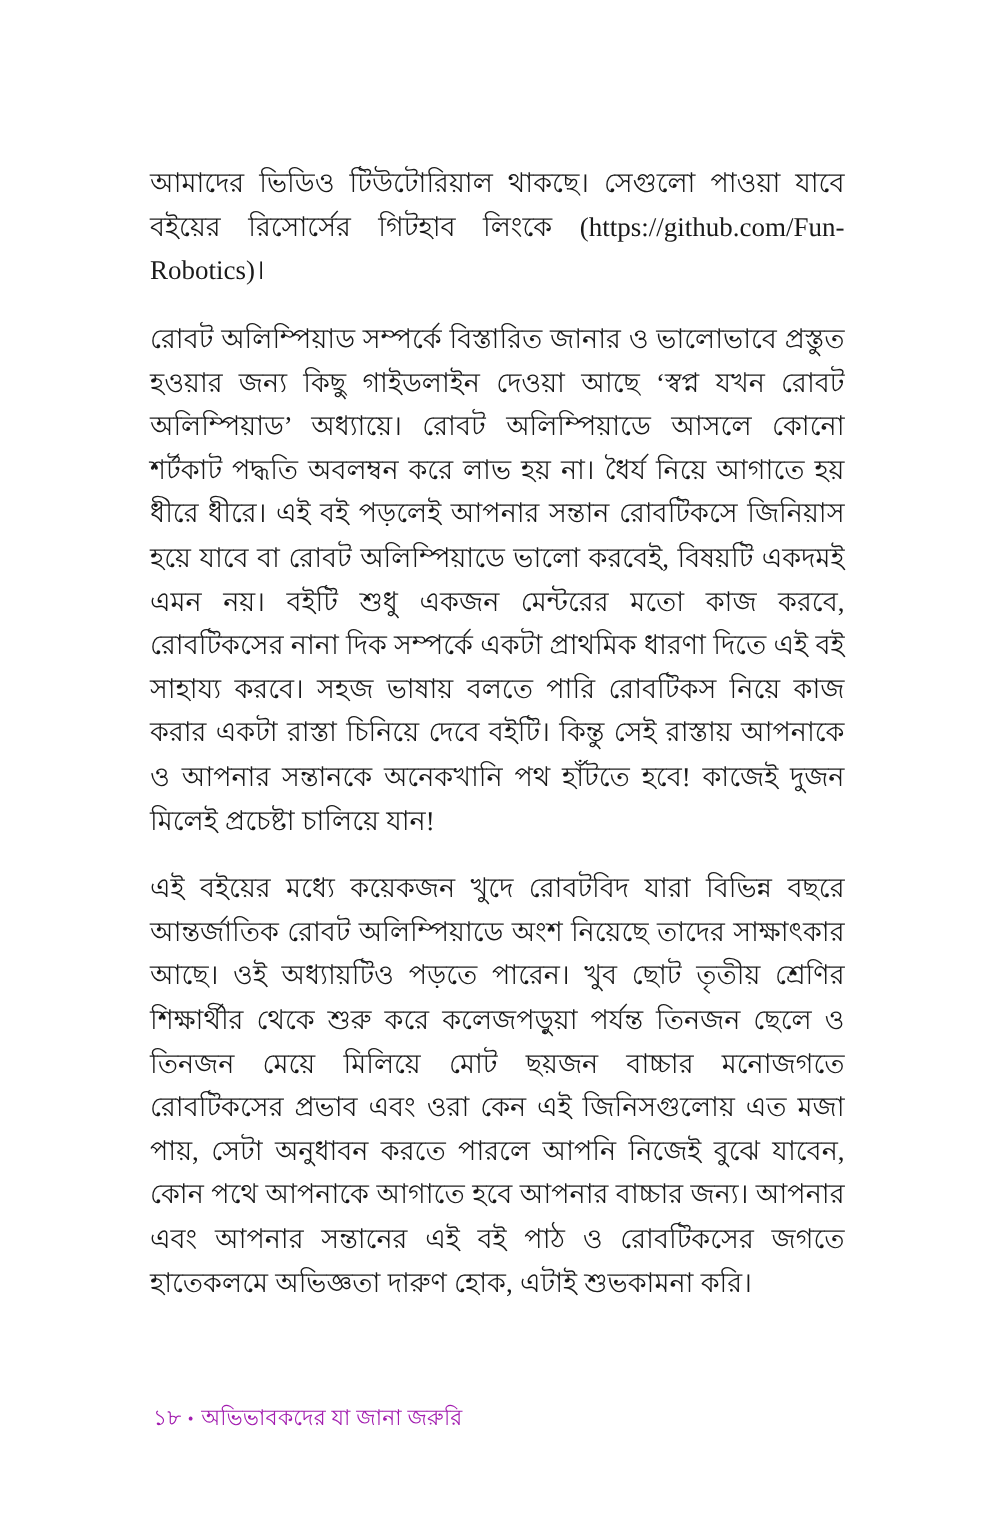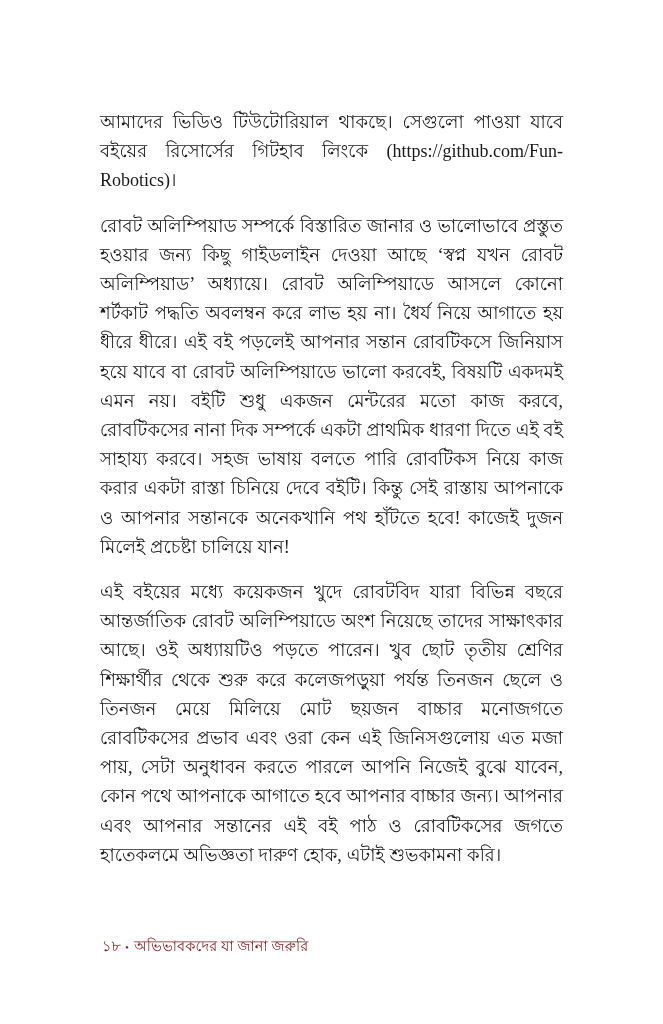--- a/index.html
+++ b/index.html
@@ -46,21 +46,21 @@
   .para:last-of-type {
     margin-bottom: 13px;
   }
 
   .footer {
     position: absolute;
     left: 102px;
     top: 936px;
     font-size: 14.5px;
     line-height: 20px;
-    color: #7f1d1d;
+    color: #a21caf;
     letter-spacing: 0.01em;
     white-space: nowrap;
   }
 
   .footer .folio {
     display: inline;
   }
 
   .footer .dot {
     display: inline-block;

